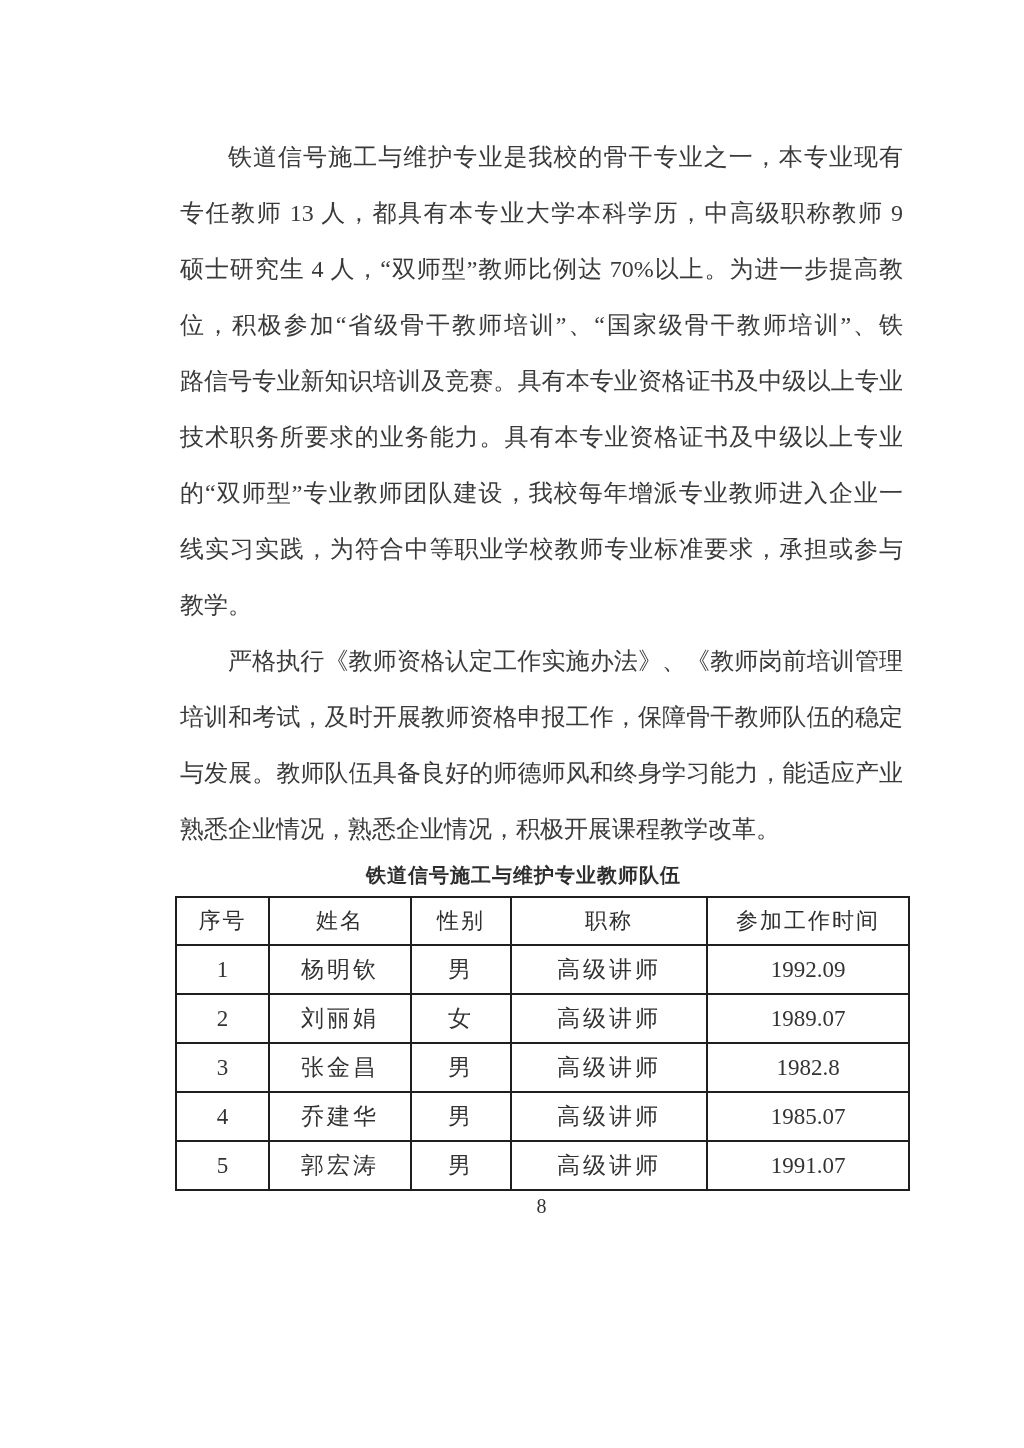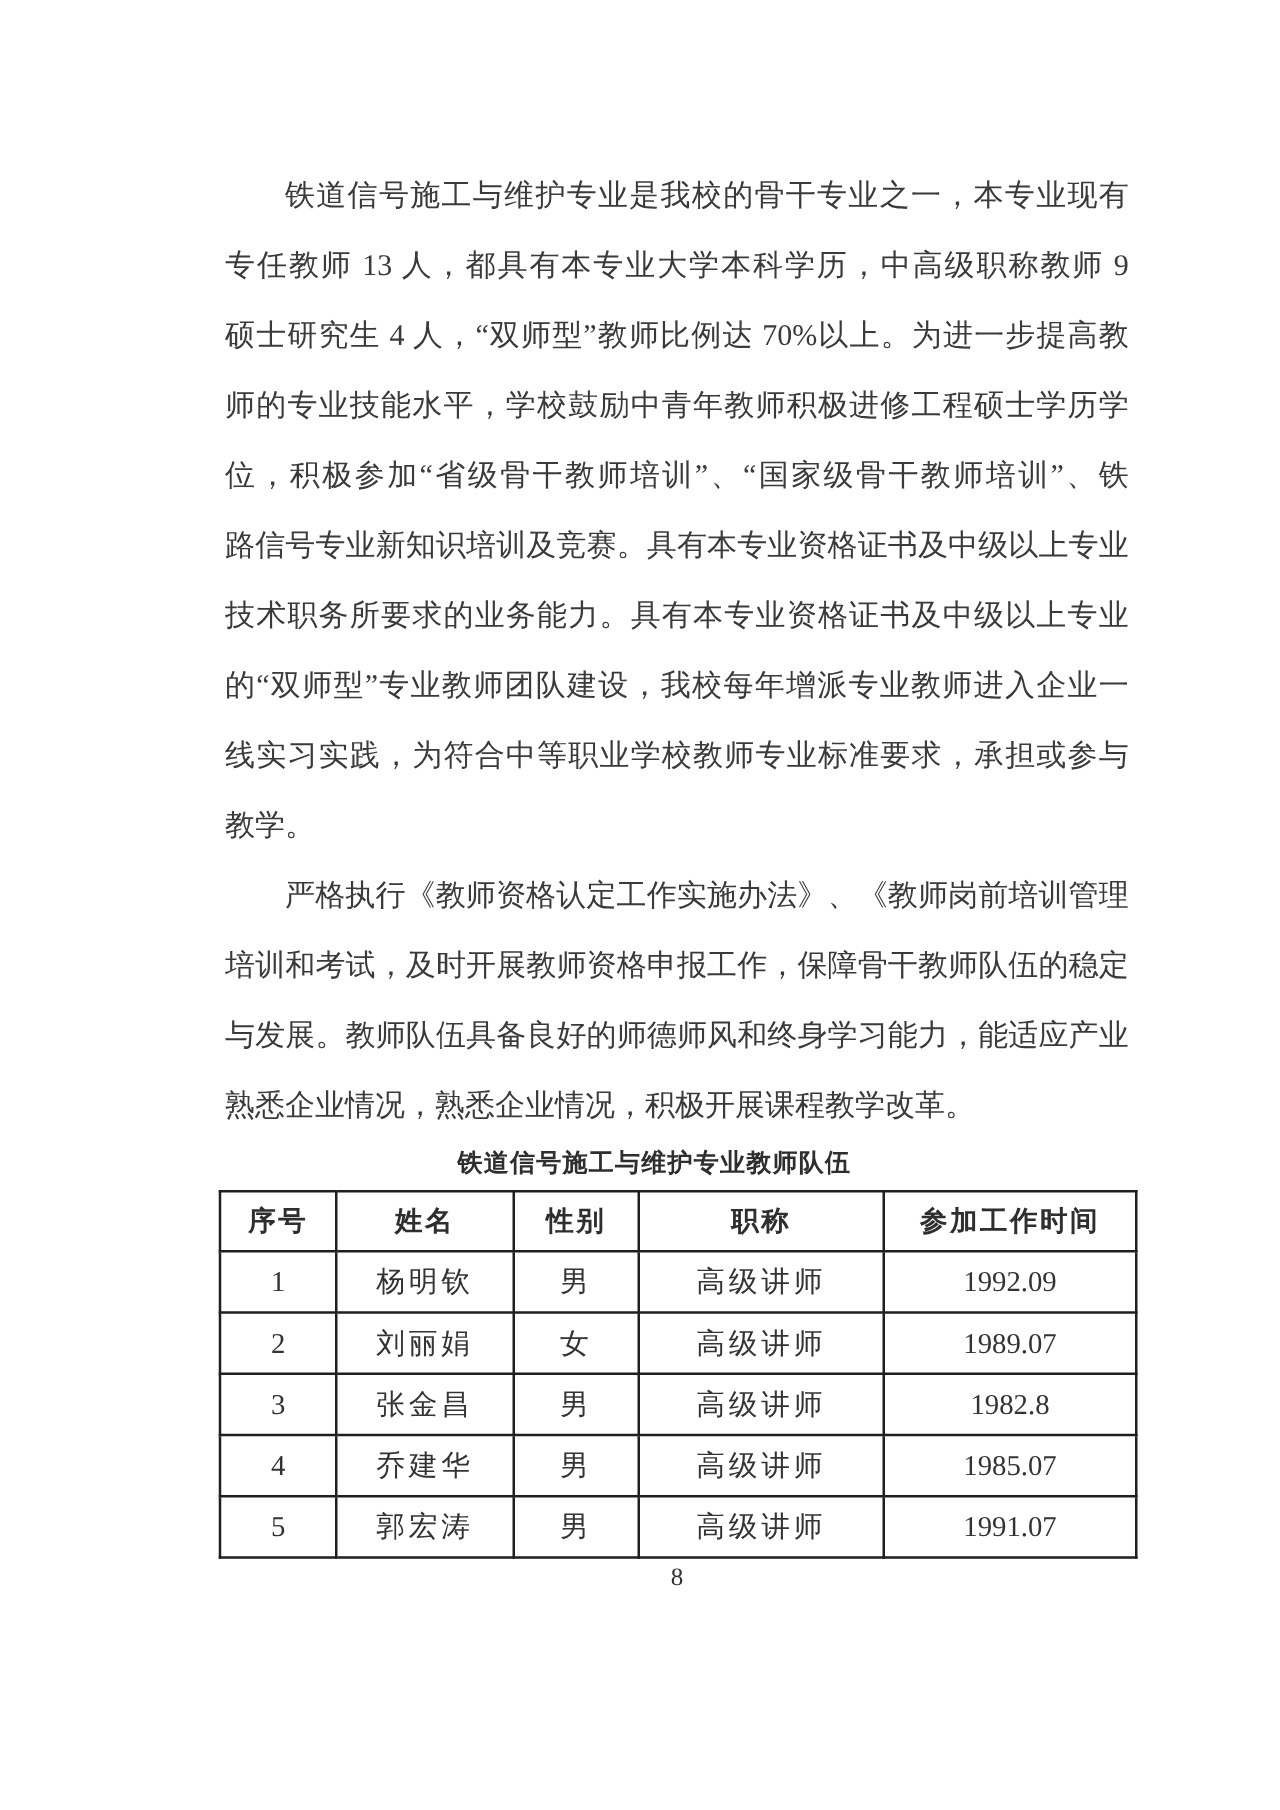--- a/index.html
+++ b/index.html
@@ -60,21 +60,21 @@
     text-align: center;
     vertical-align: middle;
     padding: 0;
     font-weight: normal;
     color: #333333;
     overflow: hidden;
   }
   table.teachers th {
     height: 46px;
     font-size: 22px;
-    font-weight: bold;
+    font-weight: normal;
     letter-spacing: 2px;
     color: #2e2e2e;
   }
   table.teachers td {
     height: 47px;
     font-size: 23px;
     letter-spacing: 3px;
   }
   table.teachers td.num { letter-spacing: 0; }
   .page-footer {
@@ -89,21 +89,20 @@
 </head>
 <body>
 
 <div class="page">
   <div class="content">
 
     <div class="para">
       <div class="line indent">铁道信号施工与维护专业是我校的骨干专业之一，本专业现有</div>
       <div class="line">专任教师 13 人，都具有本专业大学本科学历，中高级职称教师 9 人，</div>
       <div class="line">硕士研究生 4 人，“双师型”教师比例达 70%以上。为进一步提高教</div>
-      <div class="line">师的专业技能水平，学校鼓励中青年教师积极进修工程硕士学历学</div>
       <div class="line">位，积极参加“省级骨干教师培训”、“国家级骨干教师培训”、铁</div>
       <div class="line">路信号专业新知识培训及竞赛。具有本专业资格证书及中级以上专业</div>
       <div class="line">技术职务所要求的业务能力。具有本专业资格证书及中级以上专业</div>
       <div class="line">的“双师型”专业教师团队建设，我校每年增派专业教师进入企业一</div>
       <div class="line">线实习实践，为符合中等职业学校教师专业标准要求，承担或参与</div>
       <div class="line last">教学。</div>
     </div>
 
     <div class="para">
       <div class="line indent">严格执行《教师资格认定工作实施办法》、《教师岗前培训管理</div>

